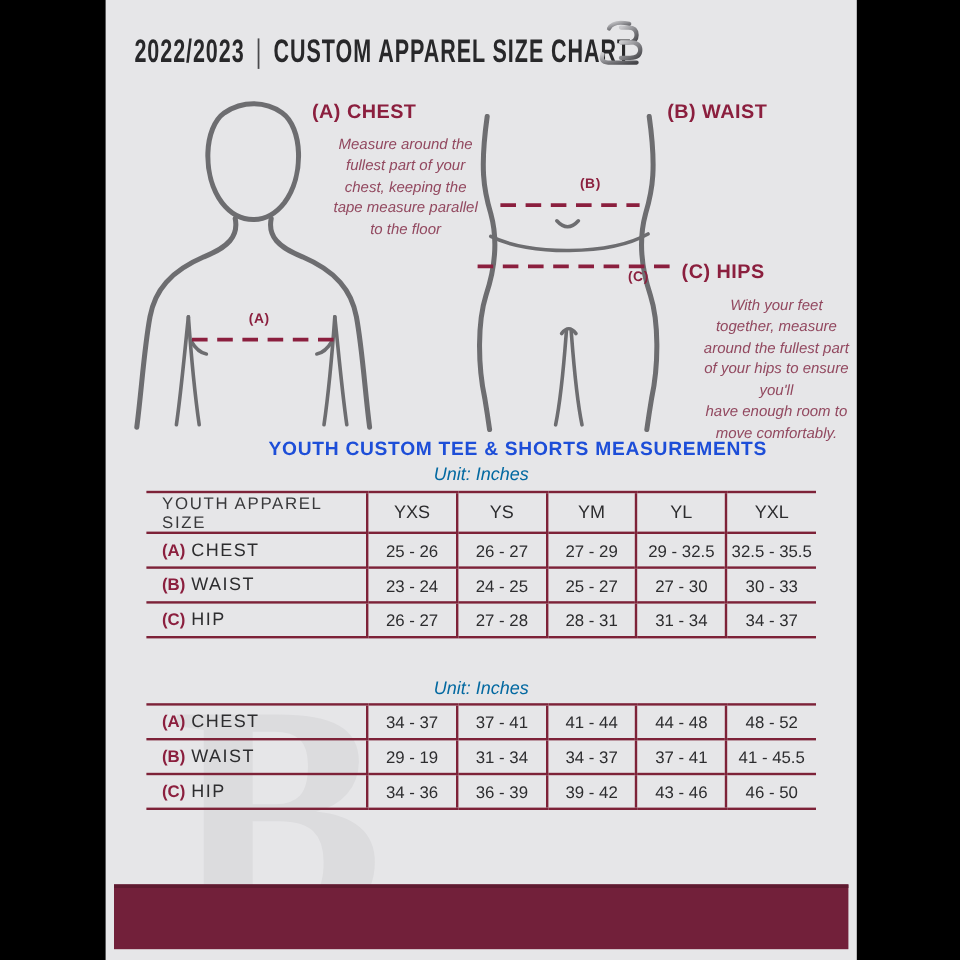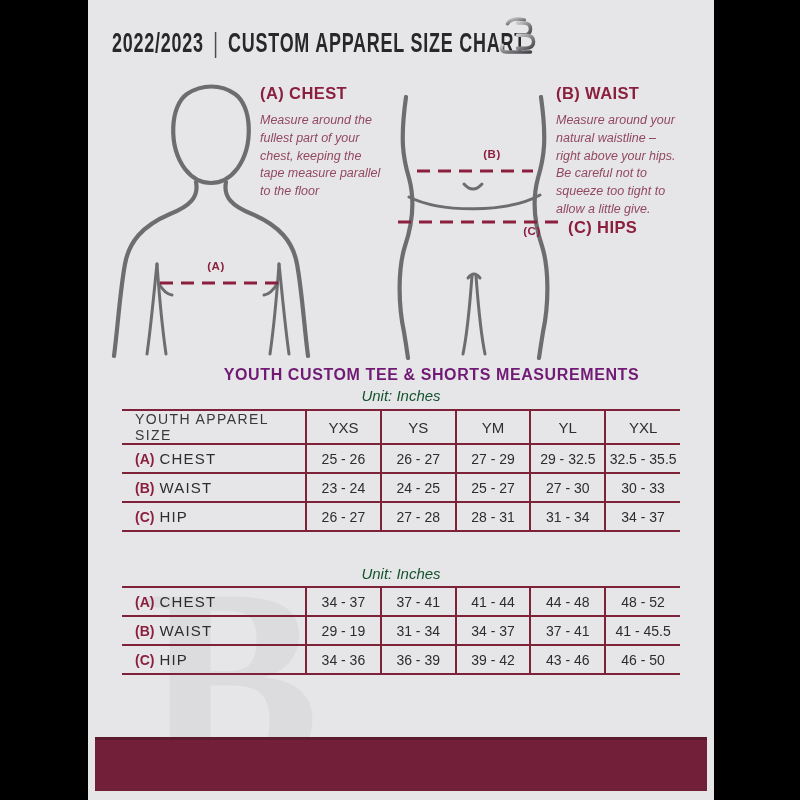--- a/index.html
+++ b/index.html
@@ -42,27 +42,27 @@
   .lab-a{left:106px;top:260px;width:44px;}
   .lab-b{left:384px;top:148px;width:40px;}
   .lab-c{left:424px;top:225px;width:40px;}
 
   .instr{position:absolute;}
   .instr-chest{left:172px;top:84px;width:156px;}
   .instr-waist{left:468px;top:84px;width:156px;}
   .instr-hips{left:480px;top:218px;width:158px;}
   .instr-heading{font-size:16.5px;font-weight:bold;letter-spacing:.4px;color:var(--maroon-heading);}
   .instr-body{margin-top:9px;font-style:italic;font-size:12.5px;line-height:1.42;
-    color:var(--maroon-body);white-space:pre-line;}
+    color:var(--maroon-body);white-space:pre-line;text-align:center;}
 
   
   .section-title{position:absolute;left:0;width:687px;text-align:center;
-    font-size:16px;font-weight:bold;letter-spacing:.6px;color:#701a75;}
+    font-size:16px;font-weight:bold;letter-spacing:.6px;color:#1d4ed8;}
   .section-unit{position:absolute;left:0;width:626px;text-align:center;
-    font-size:15px;font-style:italic;color:#14532d;}
+    font-size:15px;font-style:italic;color:#0369a1;}
   .youth-title{top:366px;} .youth-unit{top:387px;}
   .adult-title{top:544px;} .adult-unit{top:565px;}
 
   .size-table{position:absolute;left:34px;width:558px;border-collapse:collapse;table-layout:fixed;}
   .youth-table{top:409px;} .adult-table{top:586px;}
   .size-table col.c0{width:184px;}
   .size-table td{border-top:2px solid var(--table-border);border-left:2px solid var(--table-border);
     text-align:center;font-size:14px;color:var(--text-dark);height:29px;margin-top:22px;}
   .size-table td:first-child{border-left:none;text-align:left;padding-left:13px;}
   .size-table tr.head-row td{height:31px;font-weight:normal;font-size:15px;}
@@ -145,29 +145,30 @@
       <div class="instr instr-chest">
         <div class="instr-heading">(A) CHEST</div>
         <div class="instr-body">Measure around the
 fullest part of your
 chest, keeping the
 tape measure parallel
 to the floor</div>
       </div>
       <div class="instr instr-waist">
         <div class="instr-heading">(B) WAIST</div>
-        <div class="instr-body">Measure around your
-natural waistline –
-right above your hips.
-Be careful not to
-squeeze too tight to
-allow a little give.</div>
       </div>
       <div class="instr instr-hips">
         <div class="instr-heading">(C) HIPS</div>
+        <div class="instr-body">With your feet
+together, measure
+around the fullest part
+of your hips to ensure
+you'll
+have enough room to
+move comfortably.</div>
       </div>
 
       <div class="section-title youth-title">YOUTH CUSTOM TEE &amp; SHORTS MEASUREMENTS</div>
       <div class="section-unit youth-unit">Unit: Inches</div>
       <table class="size-table youth-table">
         <colgroup>
             <col class="c0">
             <col>
             <col>
             <col>

